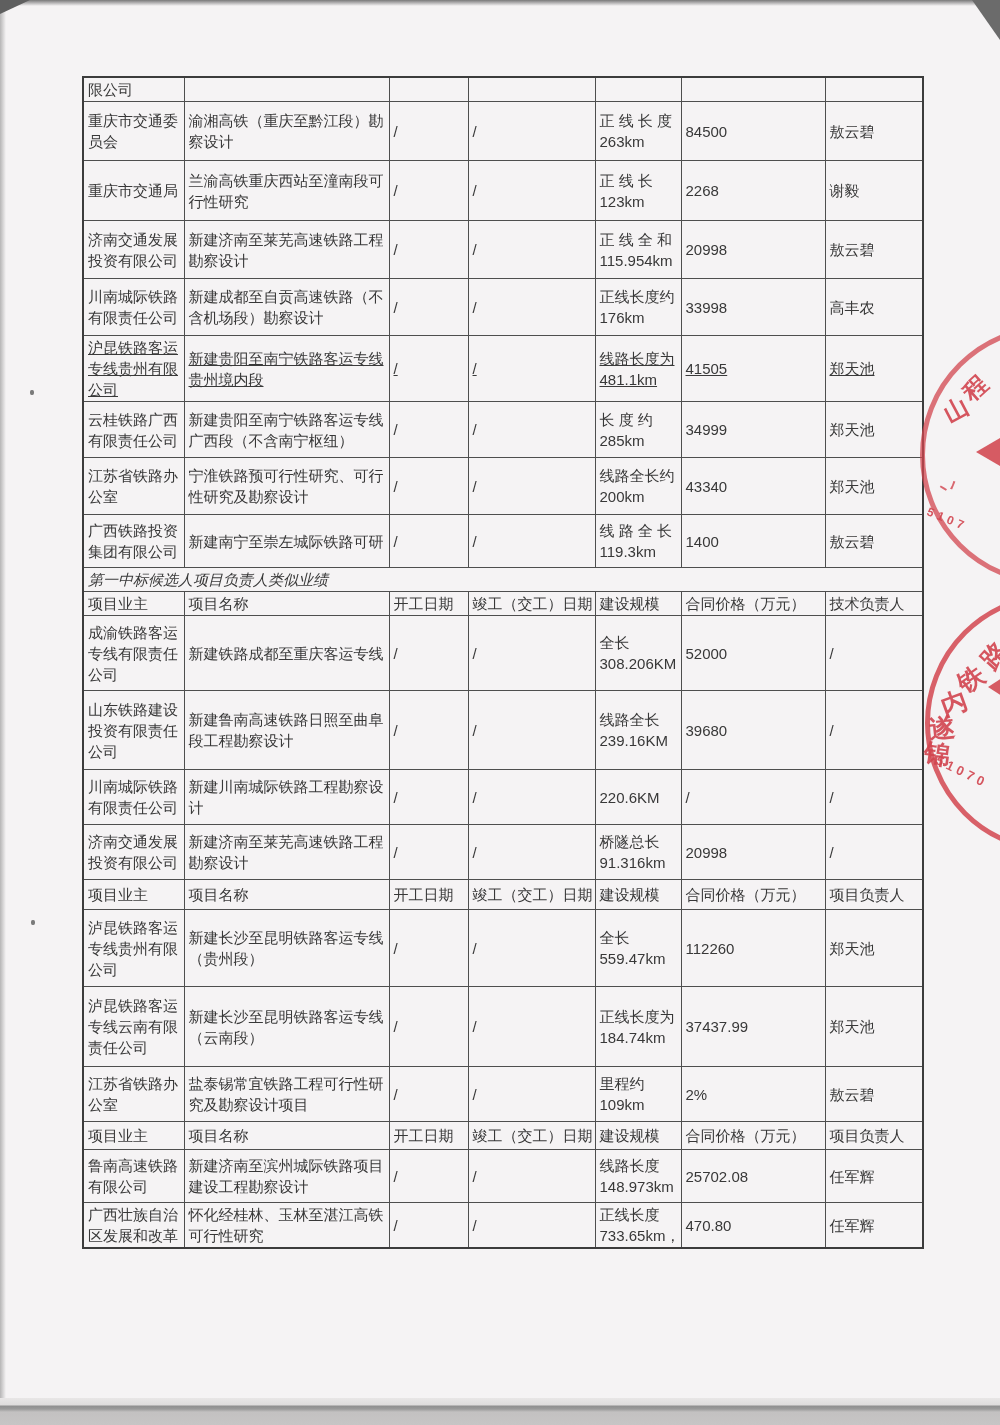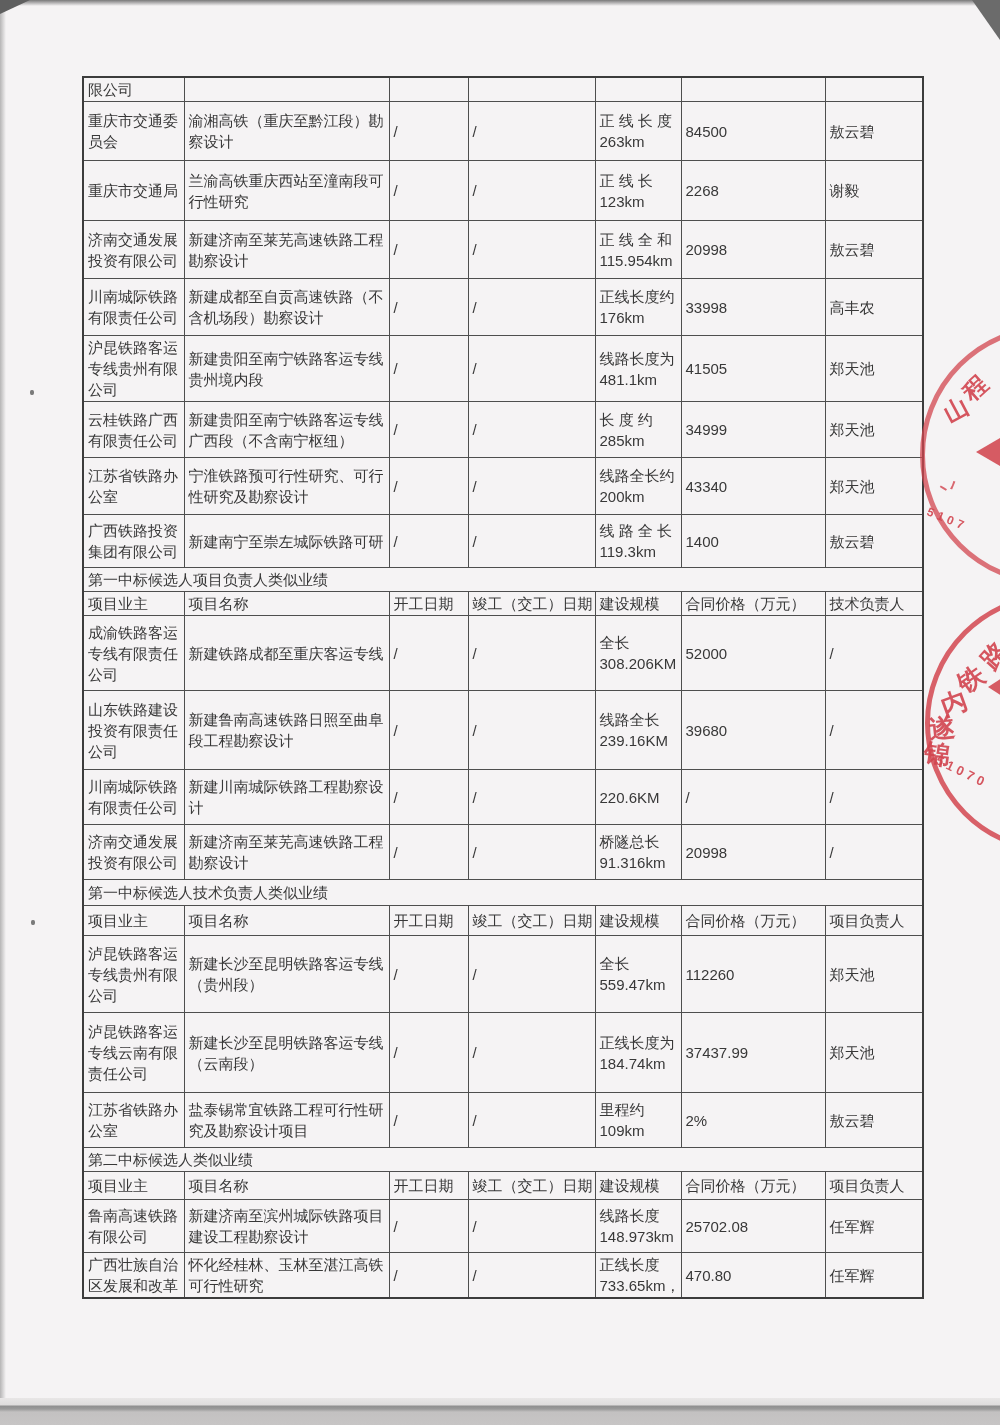--- a/index.html
+++ b/index.html
@@ -28,21 +28,21 @@
     border-collapse:collapse;table-layout:fixed;
     border:2px solid #3c3c3c;
   }
   table.doc td{
     border:1.5px solid #4e4e4e;
     padding:1px 2px 1px 4px;
     font-size:15px;line-height:21px;
     vertical-align:middle;overflow:hidden;
     color:#383838;
   }
-  td.section-title{font-size:15px;white-space:nowrap;}
+  td.section-title{font-size:15px;white-space:nowrap;font-style:italic;}
   td.colhdr{font-size:15px;white-space:nowrap;}
   td.scale{white-space:pre-line;line-height:23px;}
   td.slashcell{font-size:15px;}
   td.price{font-size:15px;}
 
   
   .stamp{position:absolute;color:#d2454f;}
   .stamp-circle{position:absolute;border:5px solid #d2454f;border-radius:50%;opacity:.85;}
   .stamp-char{position:absolute;font-size:26px;font-weight:bold;opacity:.9;}
   .stamp-digits{position:absolute;font-size:13px;font-weight:bold;letter-spacing:4px;opacity:.9;}
@@ -116,21 +116,21 @@
         <tr style="height: 57px;">
           <td>川南城际铁路有限责任公司</td>
           <td>新建成都至自贡高速铁路（不含机场段）勘察设计</td>
           <td class="slashcell">/</td>
           <td class="slashcell">/</td>
           <td class="scale">正线长度约
 176km</td>
           <td class="price">33998</td>
           <td>高丰农</td>
         </tr>
-        <tr style="height: 66px;">
+        <tr style="height: 66px; text-decoration: underline;">
           <td>沪昆铁路客运专线贵州有限公司</td>
           <td>新建贵阳至南宁铁路客运专线贵州境内段</td>
           <td class="slashcell">/</td>
           <td class="slashcell">/</td>
           <td class="scale">线路长度为
 481.1km</td>
           <td class="price">41505</td>
           <td>郑天池</td>
         </tr>
         <tr style="height: 56px;">
@@ -207,23 +207,20 @@
         <tr style="height: 55px;">
           <td>济南交通发展投资有限公司</td>
           <td>新建济南至莱芜高速铁路工程勘察设计</td>
           <td class="slashcell">/</td>
           <td class="slashcell">/</td>
           <td class="scale">桥隧总长
 91.316km</td>
           <td class="price">20998</td>
           <td>/</td>
         </tr>
-        <tr style="height: 26px;">
-          <td class="section-title" colspan="7">第一中标候选人技术负责人类似业绩</td>
-        </tr>
         <tr style="height: 30px;">
           <td class="colhdr">项目业主</td>
           <td class="colhdr">项目名称</td>
           <td class="colhdr">开工日期</td>
           <td class="colhdr">竣工（交工）日期</td>
           <td class="colhdr">建设规模</td>
           <td class="colhdr">合同价格（万元）</td>
           <td class="colhdr">项目负责人</td>
         </tr>
         <tr style="height: 77px;">
@@ -248,23 +245,20 @@
         </tr>
         <tr style="height: 55px;">
           <td>江苏省铁路办公室</td>
           <td>盐泰锡常宜铁路工程可行性研究及勘察设计项目</td>
           <td class="slashcell">/</td>
           <td class="slashcell">/</td>
           <td class="scale">里程约
 109km</td>
           <td class="price">2%</td>
           <td>敖云碧</td>
-        </tr>
-        <tr style="height: 24px;">
-          <td class="section-title" colspan="7">第二中标候选人类似业绩</td>
         </tr>
         <tr style="height: 28px;">
           <td class="colhdr">项目业主</td>
           <td class="colhdr">项目名称</td>
           <td class="colhdr">开工日期</td>
           <td class="colhdr">竣工（交工）日期</td>
           <td class="colhdr">建设规模</td>
           <td class="colhdr">合同价格（万元）</td>
           <td class="colhdr">项目负责人</td>
         </tr>

